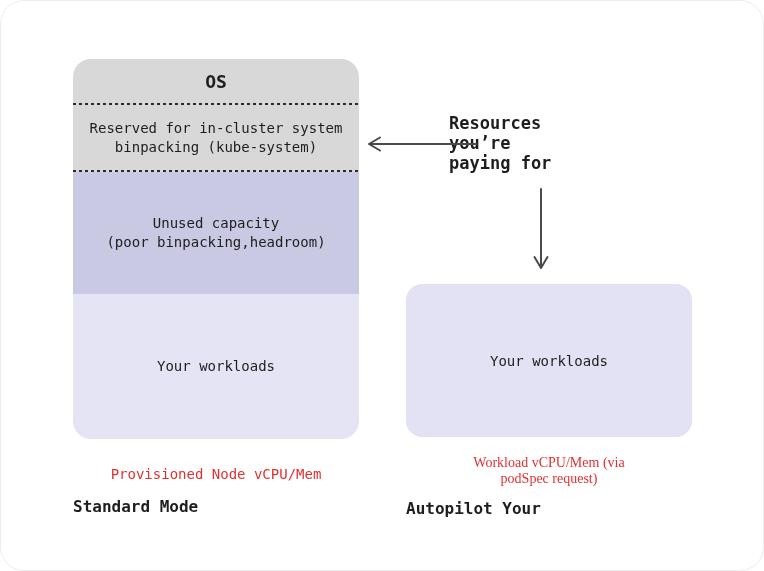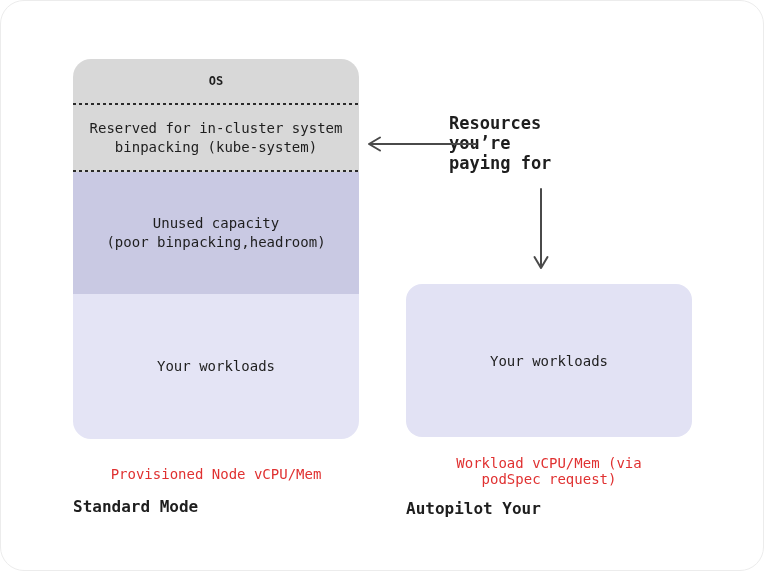--- a/index.html
+++ b/index.html
@@ -34,21 +34,21 @@
     justify-content: center;
     text-align: center;
     font-size: 14px;
     line-height: 19px;
     white-space: pre-line;
   }
   .sec-os {
     height: 44px;
     background: var(--gray, #d8d8d8);
     font-weight: bold;
-    font-size: 12px;
+    font-size: 18px;
   }
   .dash-sep {
     height: 2px;
     background-color: var(--gray, #d8d8d8);
     background-image: repeating-linear-gradient(to right,
       var(--dash, #2a2a2a) 0 3px, transparent 3px 6px);
     background-repeat: repeat-x;
     background-size: 6px 2px;
   }
   .sec-reserved { height: 65px; background: var(--gray, #d8d8d8); }
@@ -92,21 +92,21 @@
   .cost-label {
     position: absolute;
     width: 286px;
     text-align: center;
     color: var(--red, #e03131);
     font-size: 14px;
     line-height: 16px;
     white-space: pre-line;
   }
   .cost-left  { left: 72px;  top: 465px; }
-  .cost-right { left: 405px; top: 454px; }
+  .cost-right { left: 405px; top: 454px; font-family: Liberation Serif, serif; }
   .mode-label {
     position: absolute;
     width: 286px;
     text-align: left;
     font-weight: bold;
     font-size: 16px;
   }
   .mode-left  { left: 72px;  top: 496px; }
   .mode-right { left: 405px; top: 498px; }
 </style>

